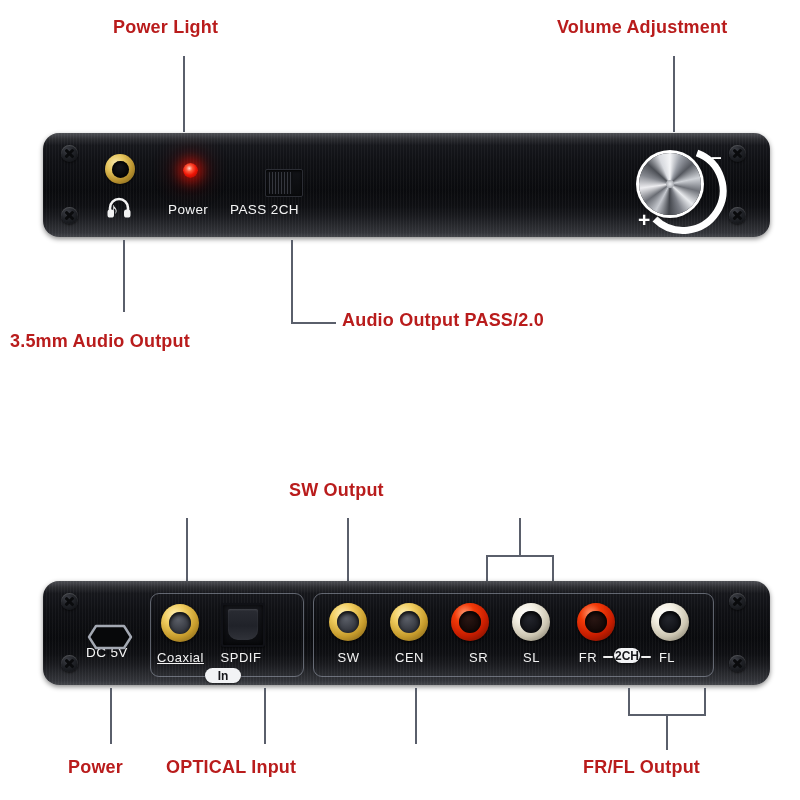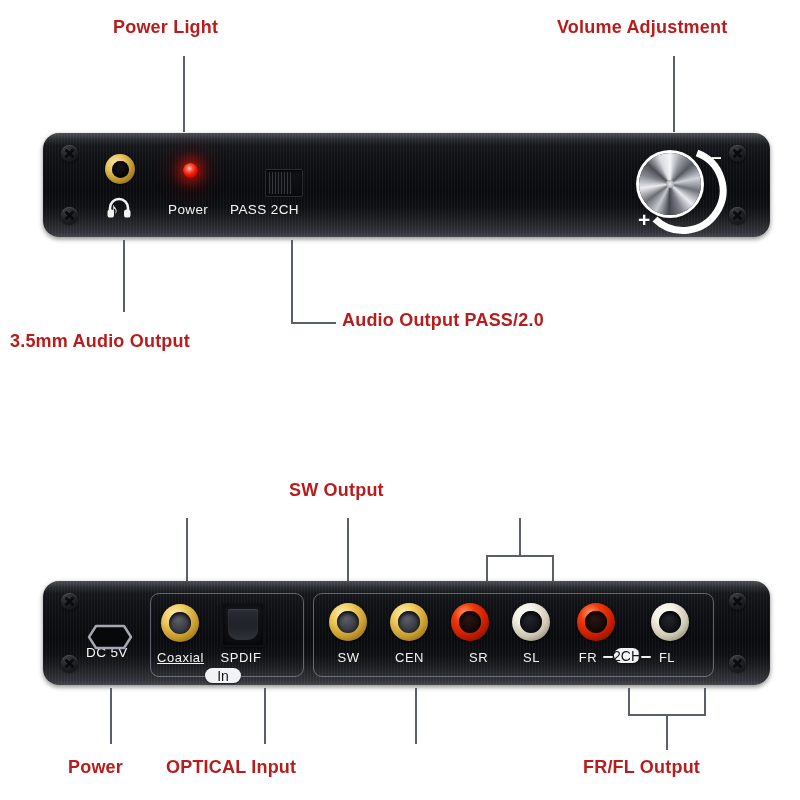--- a/index.html
+++ b/index.html
@@ -125,21 +125,21 @@
   .group{
     position:absolute;
     border:1px solid rgba(160,168,182,.55);
     border-radius:9px;
   }
   .pill{
     position:absolute;
     background:#f2f3f5;
     color:#15161a;
     border-radius:9px;
-    font-size:14px;font-weight:normal;
+    font-size:12px;font-weight:bold;
     display:flex;align-items:center;justify-content:center;
     box-shadow:0 1px 2px rgba(0,0,0,.5);
     line-height:1;
     text-align:center;
   }
 
   .optical{
     position:absolute;
     background:linear-gradient(180deg,#17181d,#0a0b0e);
     border:2px solid #101116;

